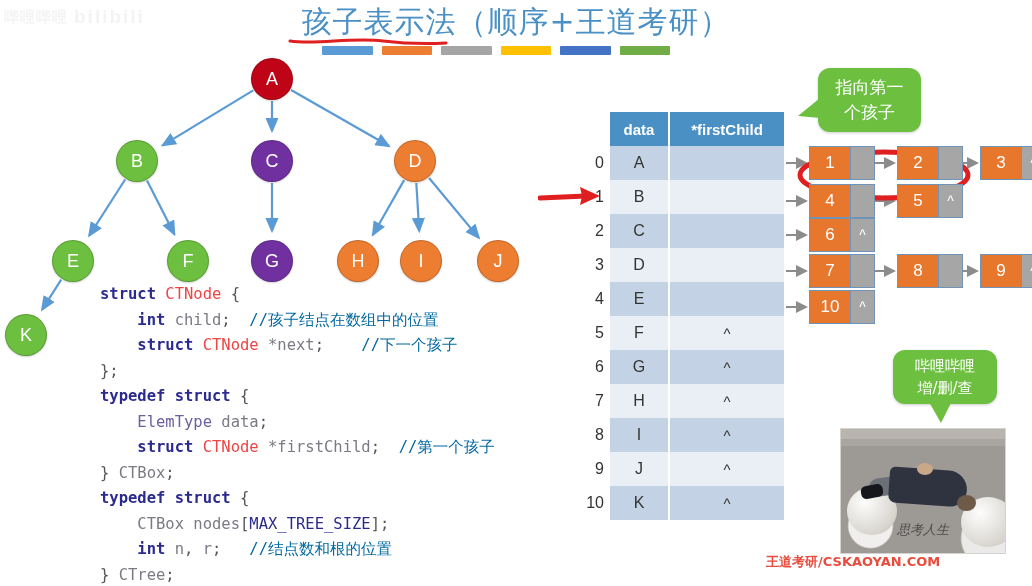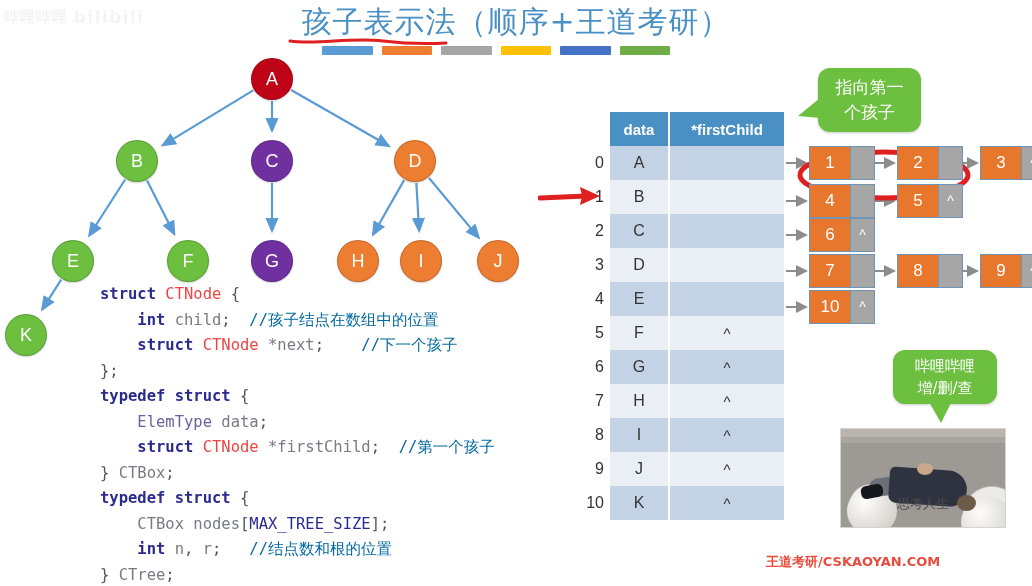--- a/index.html
+++ b/index.html
@@ -113,26 +113,26 @@
     align-items:center; justify-content:center;
     font-family:"DejaVu Sans","Liberation Sans",sans-serif;
     box-shadow:0 1px 3px rgba(0,0,0,.2);
   }
   #callout-first { left:818px; top:68px; width:103px; height:64px; font-size:17px; line-height:25px; }
   #callout-ops  { left:893px; top:350px; width:104px; height:54px; font-size:15px; line-height:22px; }
   .callout-tail { position:absolute; width:0; height:0; }
 
   
   #photo {
-    position:absolute; left:840px; top:428px; width:166px; height:100px;
+    position:absolute; left:840px; top:428px; width:166px; height:126px;
     background:
       radial-gradient(circle at 18% 78%, #f0efee 0 13%, rgba(240,239,238,0) 14%),
       radial-gradient(circle at 92% 88%, #eceae8 0 16%, rgba(236,234,232,0) 17%),
       linear-gradient(#b9b5ae 0 8%, #a9a5a0 8% 14%, #9d9a96 14% 100%);
-    overflow:hidden; border:1px solid #d5d3d0;
+    overflow:hidden; border:1px solid #d5d3d0;font-style:italic;
   }
   #photo .body {
     position:absolute; left:48px; top:40px; width:78px; height:36px;
     background:#2f3340; border-radius:6px 20px 18px 8px;
     transform:rotate(4deg);
   }
   #photo .leg {
     position:absolute; left:28px; top:48px; width:40px; height:18px;
     background:#6a6f78; border-radius:9px; transform:rotate(-8deg);
   }

